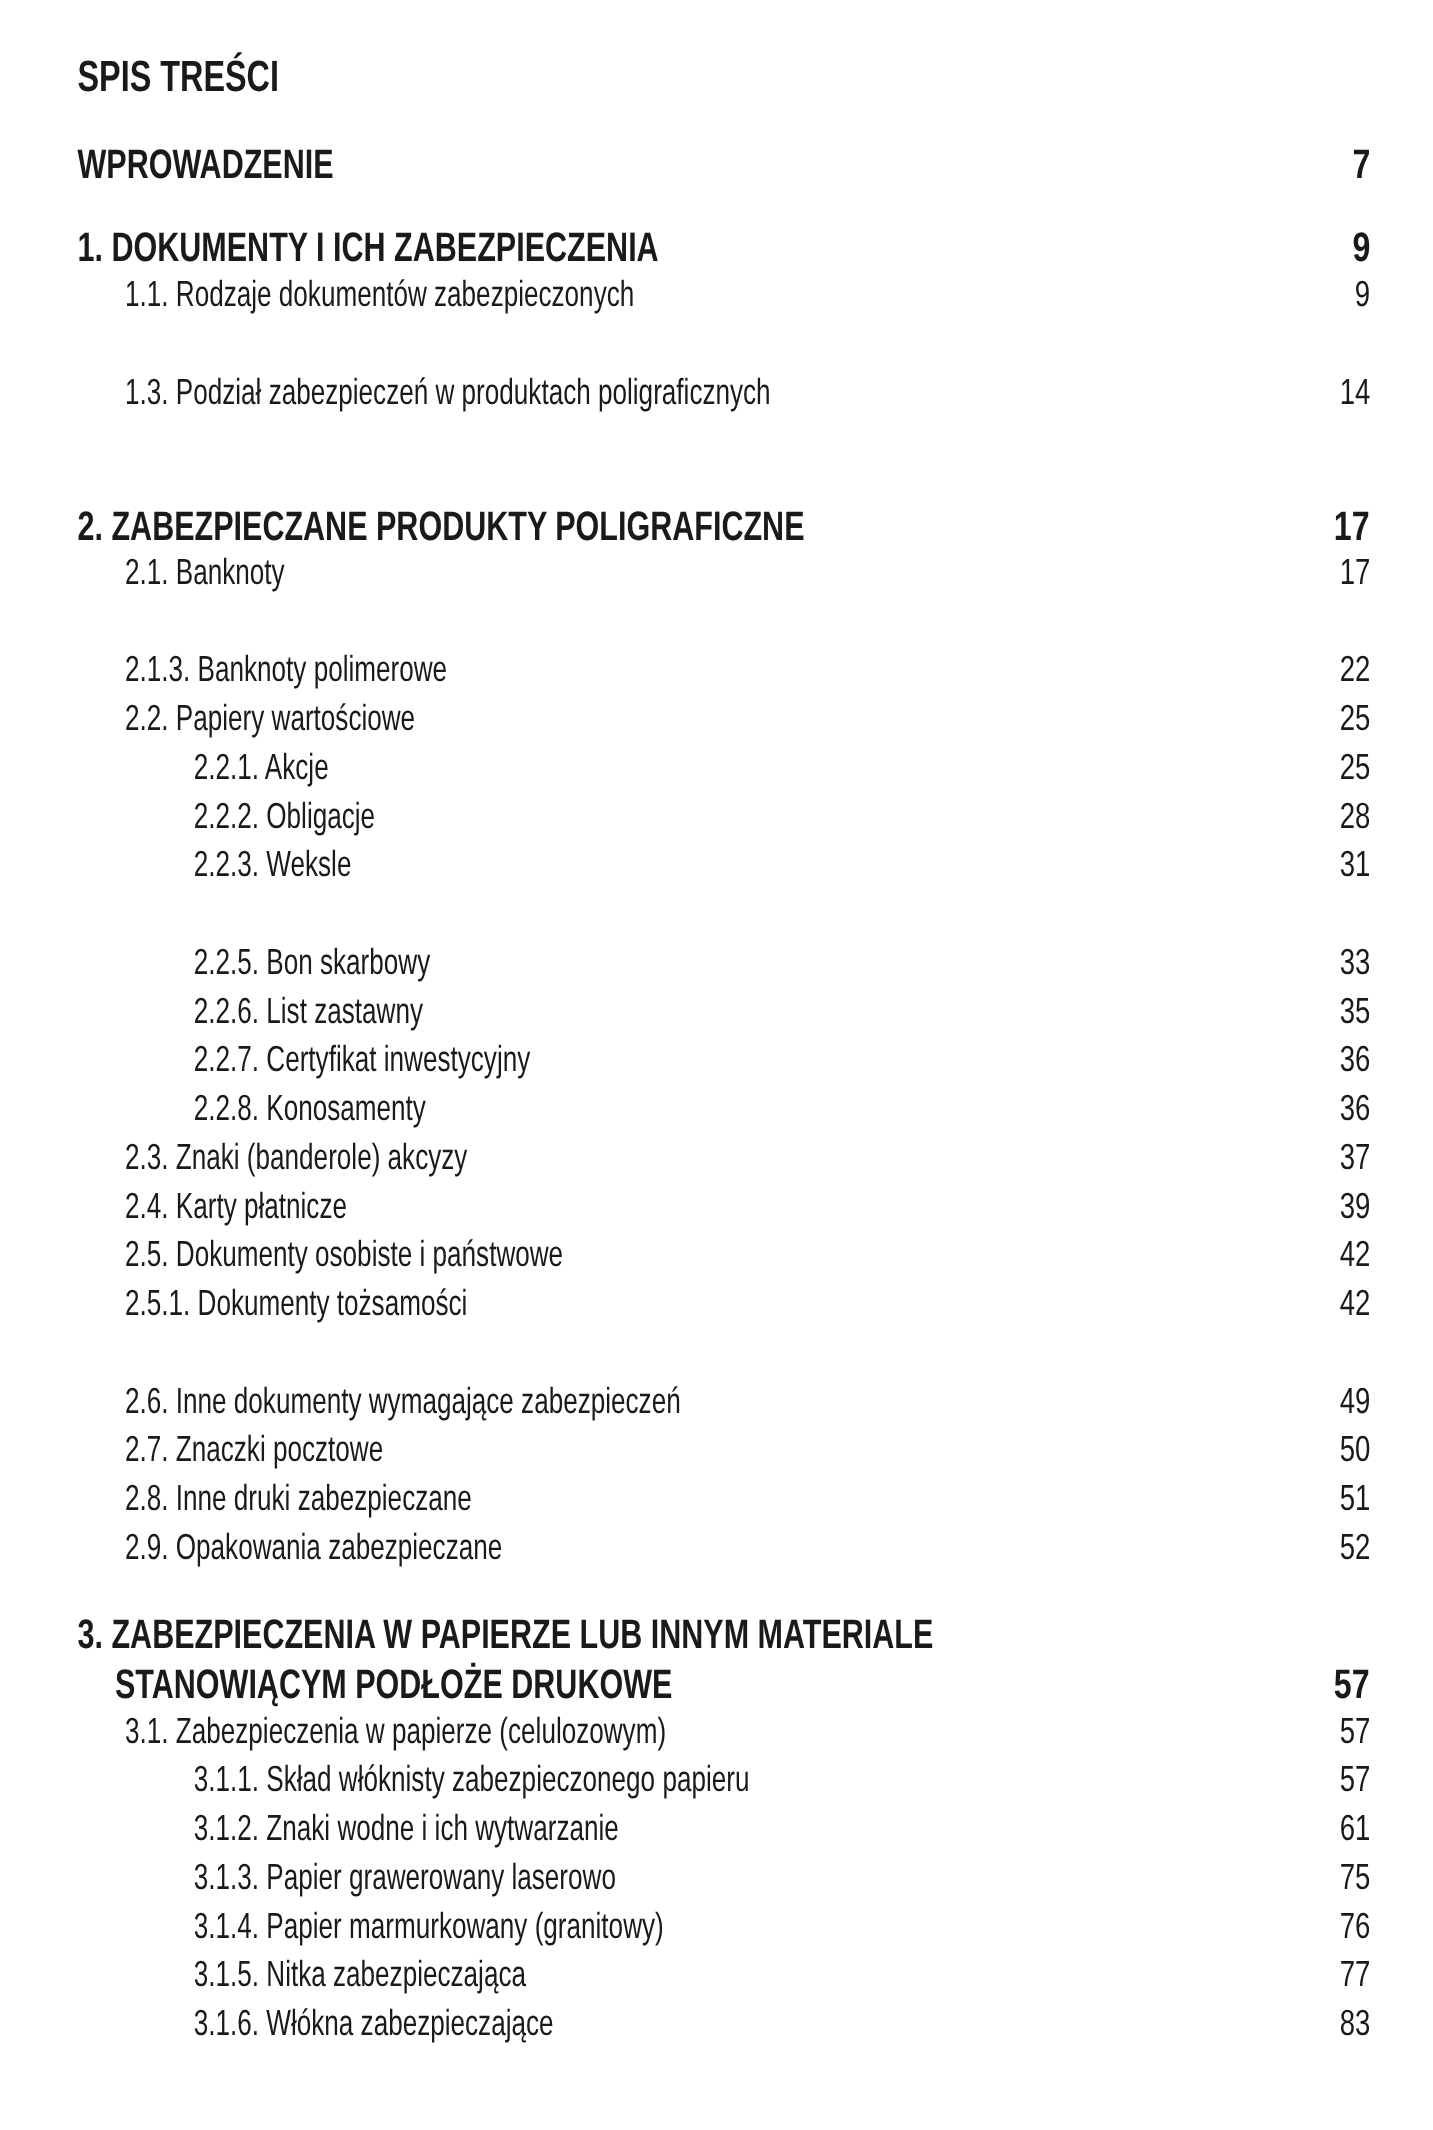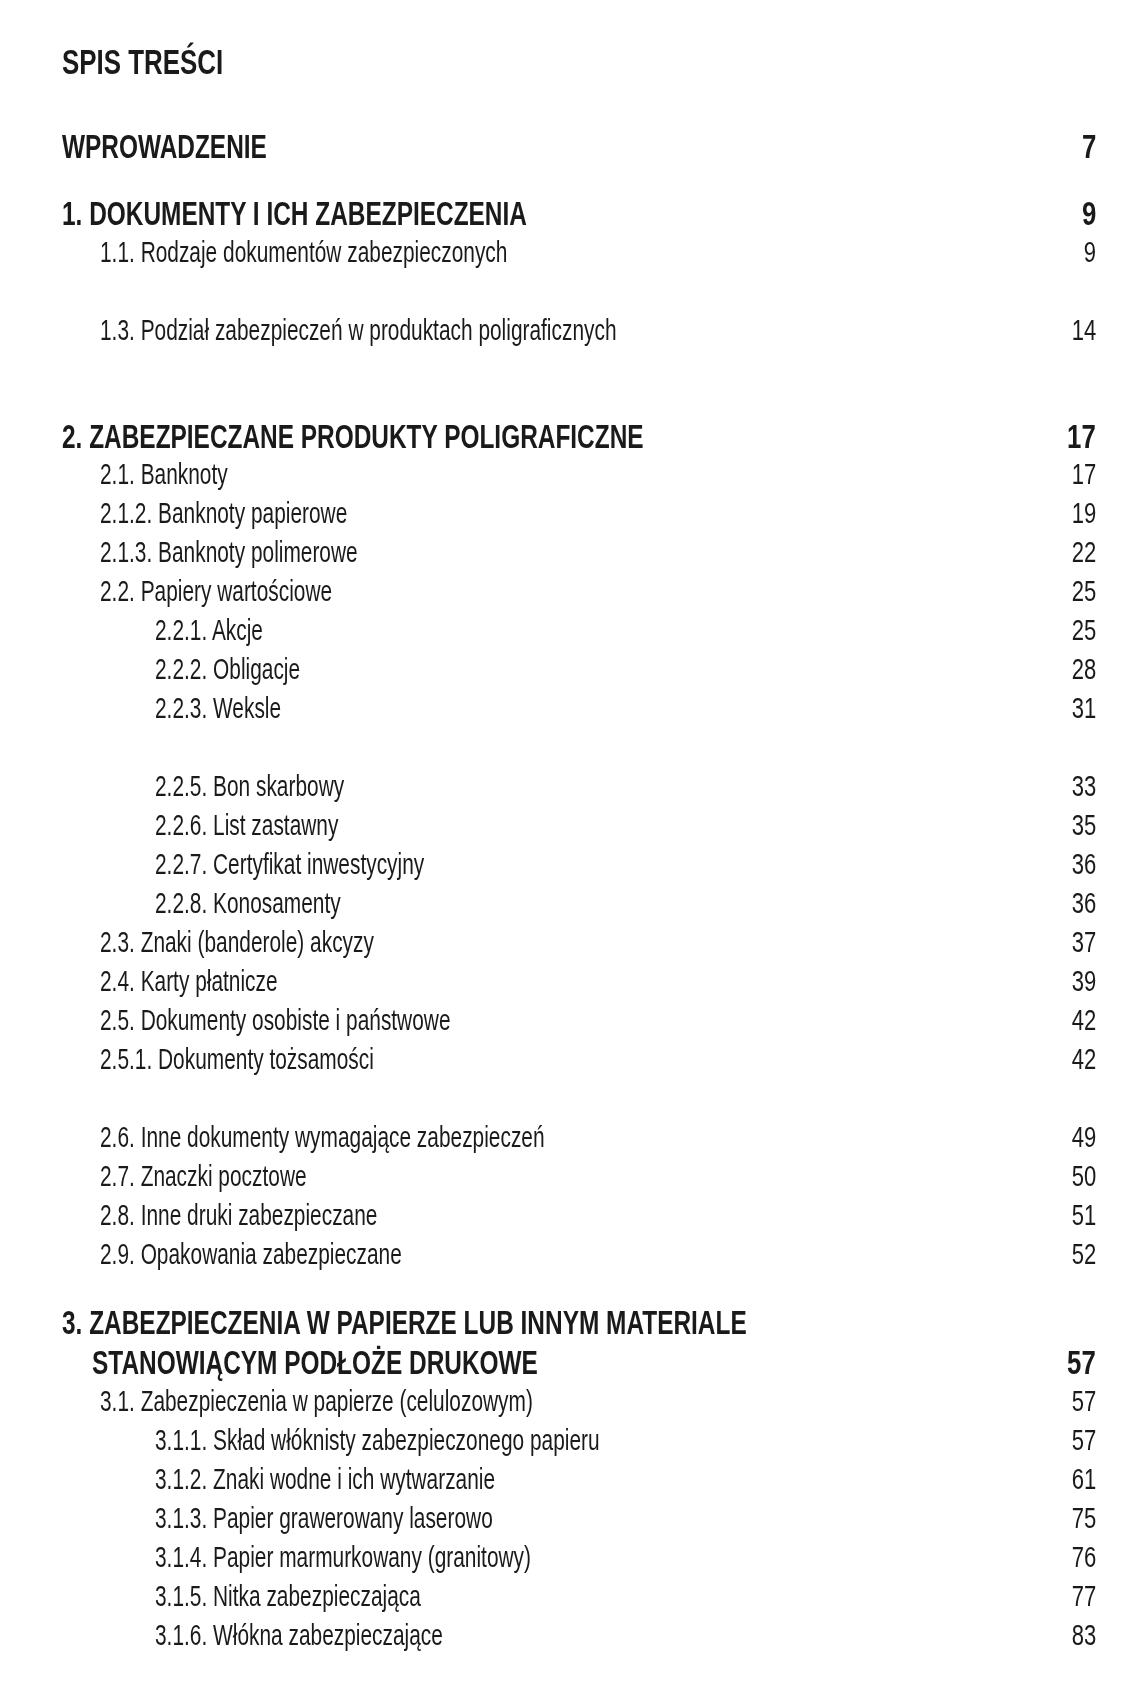--- a/index.html
+++ b/index.html
@@ -1,18 +1,18 @@
 <!DOCTYPE html>
 <html><head>
 <meta charset="utf-8">
 <style>
   html, body { margin: 0; padding: 0; background: #ffffff; }
   body { width: 1146px; height: 1704px; position: relative; overflow: hidden; color: #1a1a1a; }
   .page { position: absolute; left: 0; top: 12px; width: 1078px; height: 1704px; }
-  .row { position: absolute; left: 0; width: 1146px; height: 40px; margin-top: 16px; }
+  .row { position: absolute; left: 0; width: 1146px; height: 40px; }
   .title, .label, .num {
     position: absolute; white-space: nowrap; transform-origin: left top;
     font-family: "Liberation Sans", sans-serif;
   }
   .num { transform-origin: right top; text-align: right; }
   .doc-title { left: 62px; top: 30px; font-size: 35px; font-weight: bold; transform: scaleX(0.74); transform-origin: left top; position: absolute; white-space: nowrap; font-family: "Liberation Sans", sans-serif; }
   .chapter .label { font-size: 33px; font-weight: bold; transform: scaleX(0.74); top: 0; }
   .chapter .num { font-size: 33px; font-weight: bold; transform: scaleX(0.78); right: 50px; top: 0; }
   .section .label { font-size: 29px; transform: scaleX(0.72); top: 0; }
   .section .num { font-size: 29px; transform: scaleX(0.76); right: 50px; top: 0; }
@@ -45,24 +45,20 @@
     <span class="num">14</span>
   </div>
 
   <div class="row chapter lvl0" style="top:390px">
     <span class="label">2. ZABEZPIECZANE PRODUKTY POLIGRAFICZNE</span>
     <span class="num">17</span>
   </div>
   <div class="row section lvl1" style="top:430px">
     <span class="label">2.1. Banknoty</span>
     <span class="num">17</span>
-  </div>
-  <div class="row section lvl1" style="top:469px">
-    <span class="label">2.1.2. Banknoty papierowe</span>
-    <span class="num">19</span>
   </div>
   <div class="row section lvl1" style="top:508px">
     <span class="label">2.1.3. Banknoty polimerowe</span>
     <span class="num">22</span>
   </div>
   <div class="row section lvl1" style="top:547px">
     <span class="label">2.2. Papiery wartościowe</span>
     <span class="num">25</span>
   </div>
   <div class="row section lvl2" style="top:586px">

